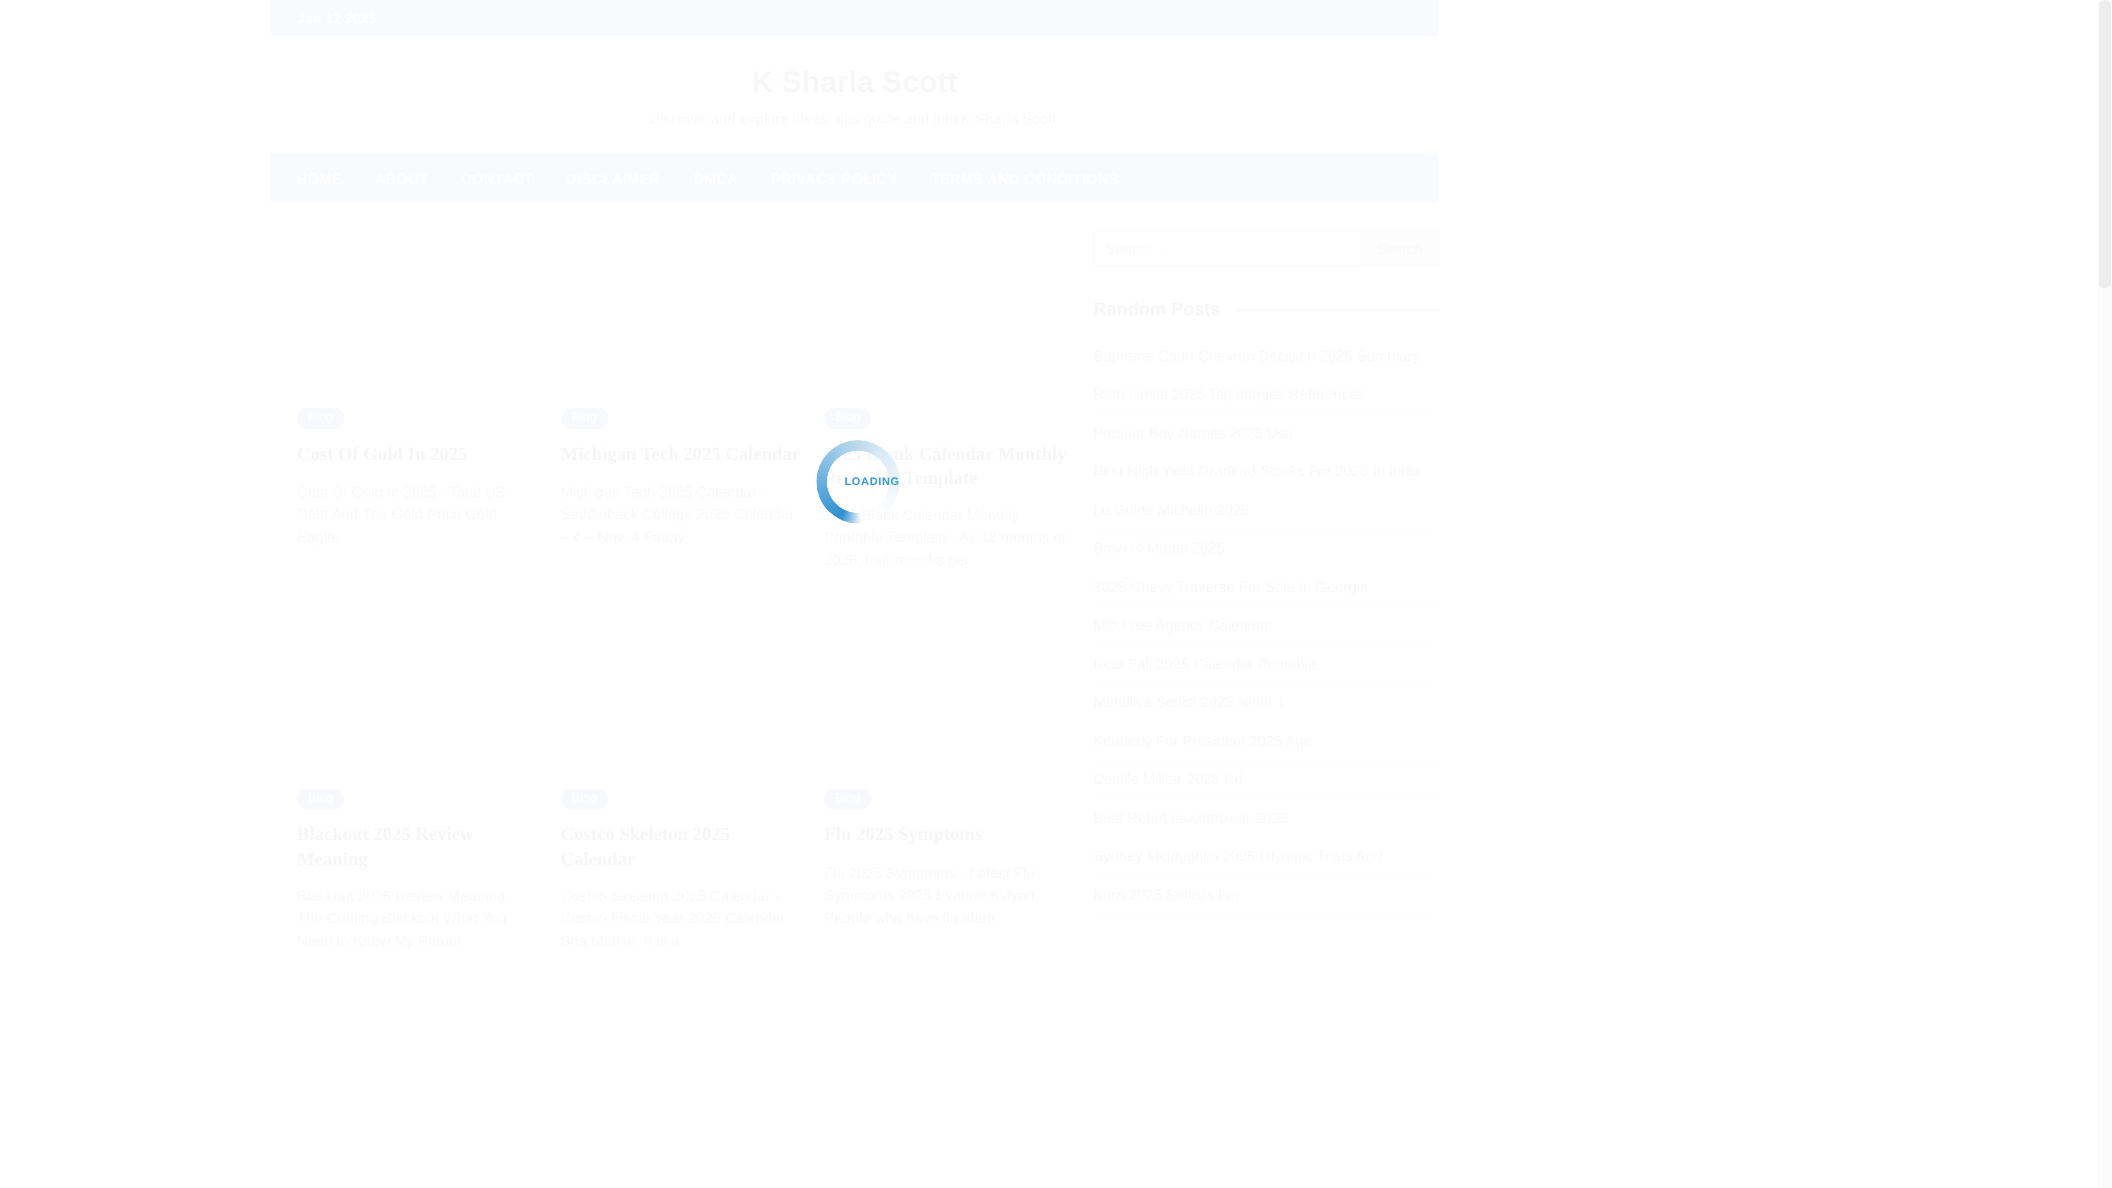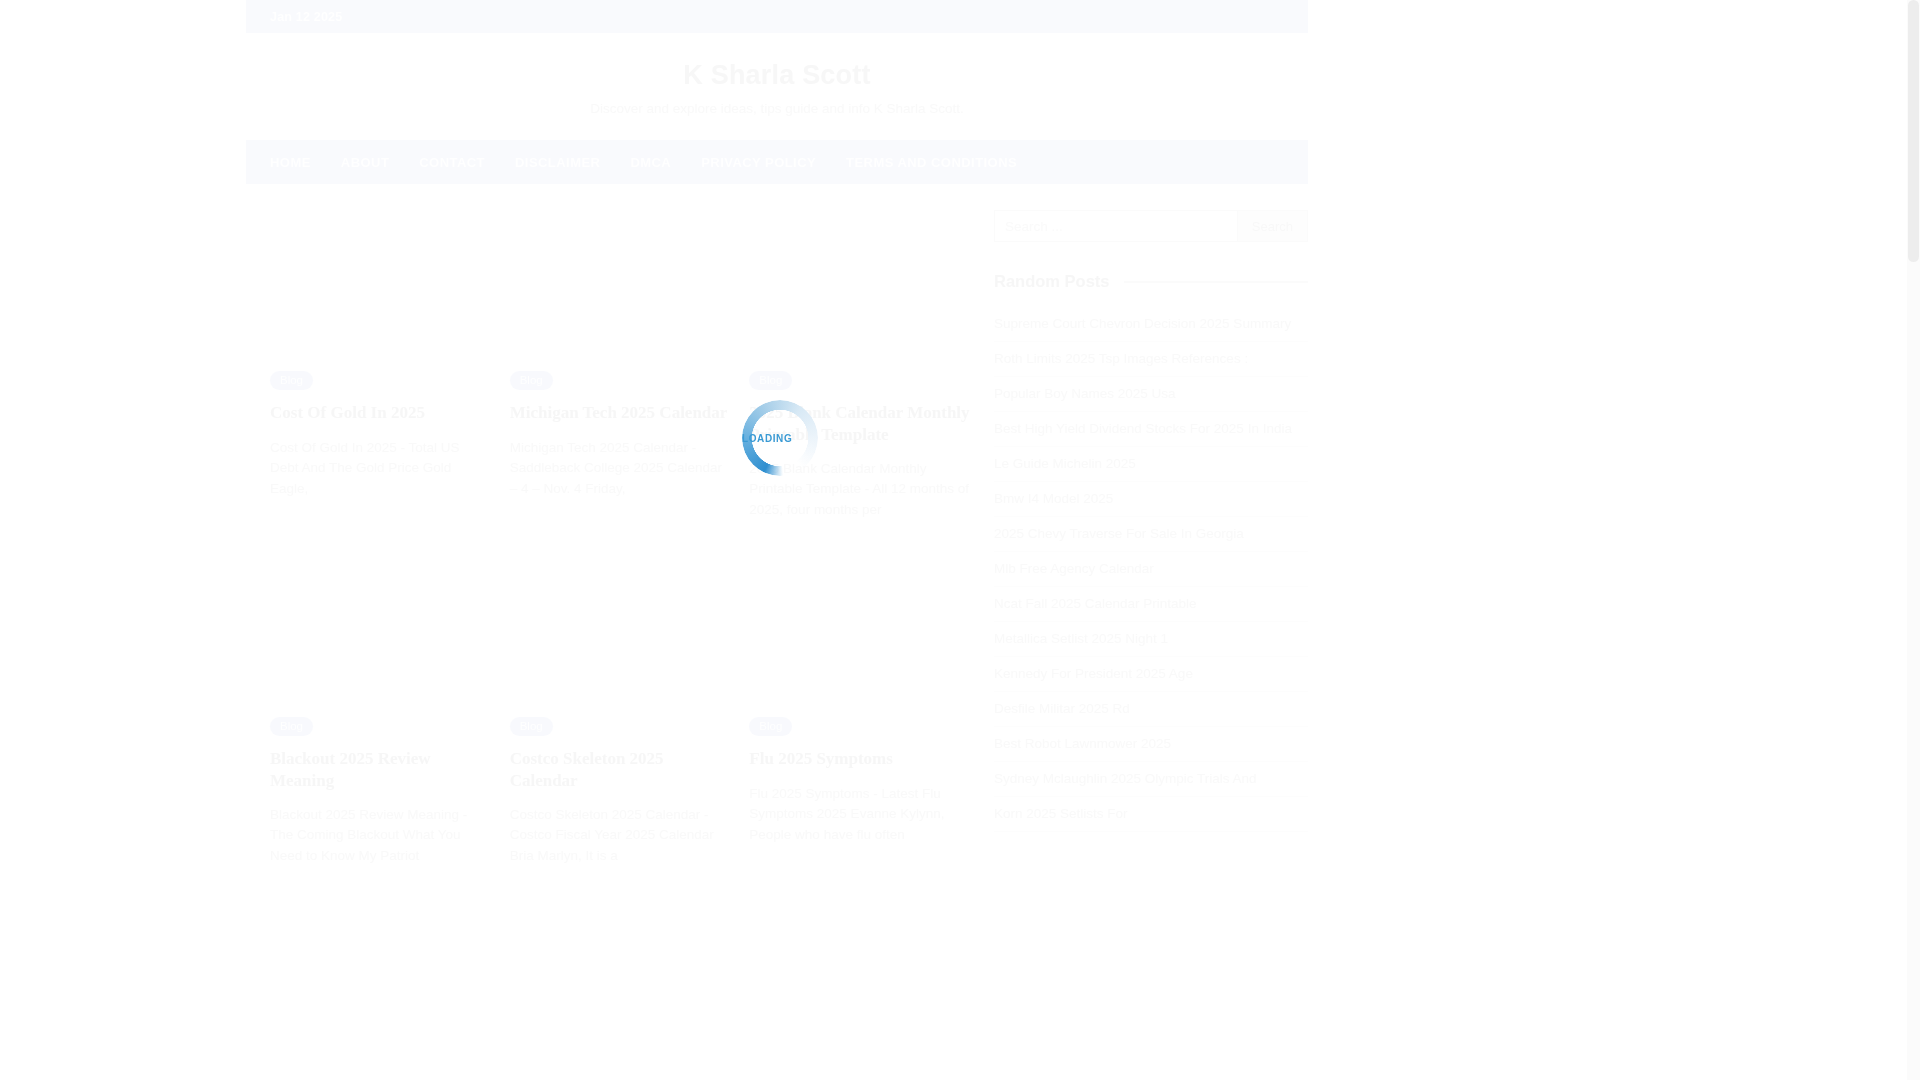--- a/index.html
+++ b/index.html
@@ -192,21 +192,21 @@
       rgba(255,255,255,0) 300deg,
       rgba(255,255,255,0) 330deg,
       #2f8fd0 360deg);
     -webkit-mask: radial-gradient(circle, transparent 0 28px, #000 28.5px);
     mask: radial-gradient(circle, transparent 0 28px, #000 28.5px);
   }
   .spinner-label {
     position:absolute;
     left:0; right:0; top:50%;
     transform:translateY(-50%);
-    text-align:left;
+    text-align:right;
     font-size:10px;
     font-weight:bold;
     letter-spacing:.6px;
     color:#3a9ad4;
   }
 
   
   .scrollbar-track {
     position:absolute;
     right:0; top:0;

